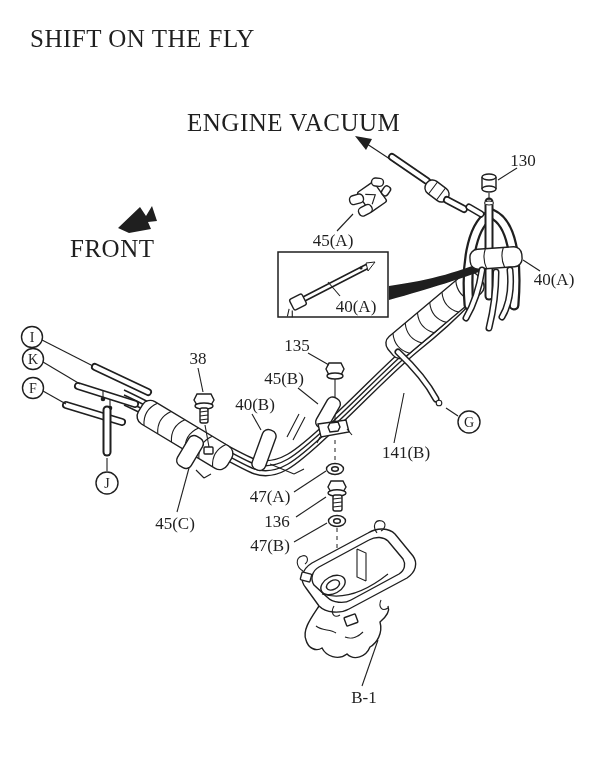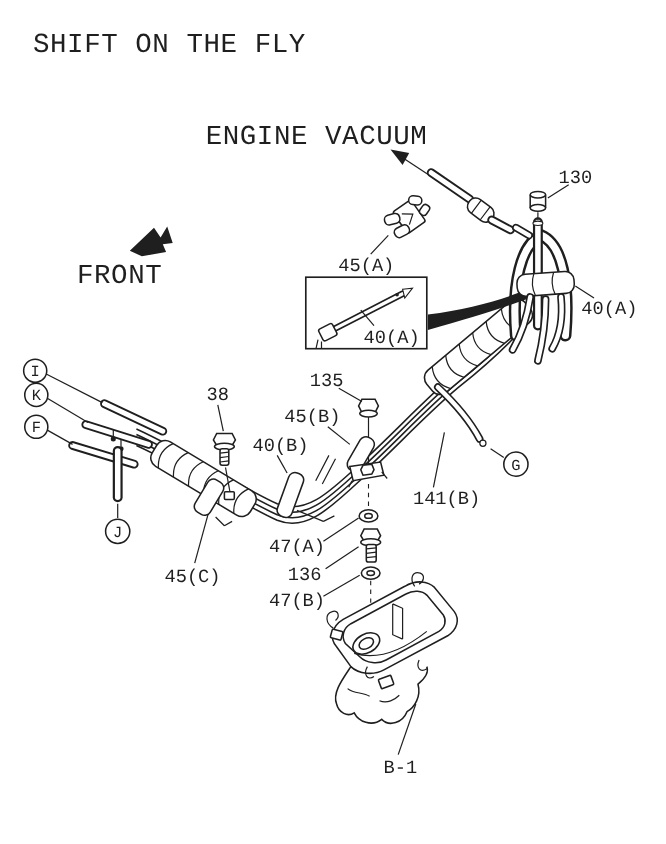--- a/index.html
+++ b/index.html
@@ -1,17 +1,17 @@
 <!DOCTYPE html>
 <html><head>
 <meta charset="utf-8">
 <style>
   html,body{margin:0;padding:0;background:#fff;}
   .page{position:relative;width:605px;height:767px;background:#ffffff;overflow:hidden;
-        font-family:Liberation Mono, monospace;}
+        font-family:Liberation Serif, serif;}
   svg{display:block;}
   
   .ln   {stroke:#1f1f1f;stroke-width:1.4;fill:none;}
   .ln2  {stroke:#1f1f1f;stroke-width:1.1;fill:none;}
   .fillw{fill:#ffffff;stroke:#1f1f1f;stroke-width:1.4;}
   .fillb{fill:#1f1f1f;stroke:none;}
   .t-o  {stroke:#1f1f1f;fill:none;stroke-linecap:round;}
   .t-i  {stroke:#ffffff;fill:none;stroke-linecap:round;}
   .dash {stroke:#1f1f1f;stroke-width:1;fill:none;stroke-dasharray:4 4;}
   .hdr  {font-size:25px;letter-spacing:0.5px;fill:#1f1f1f;}

